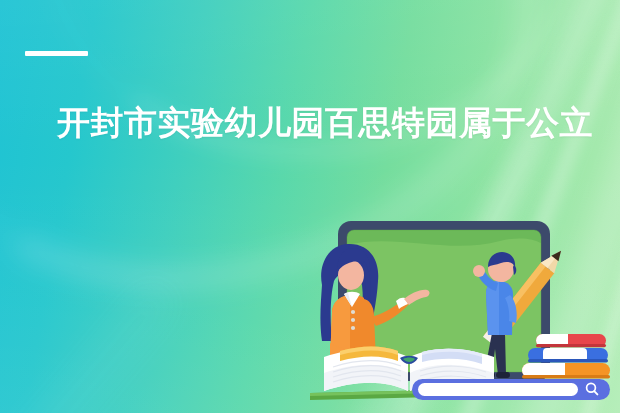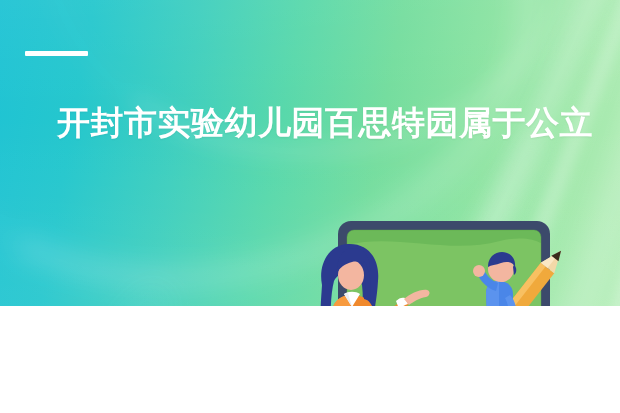--- a/index.html
+++ b/index.html
@@ -7,21 +7,21 @@
     padding: 0;
     background: #ffffff;
   }
   body {
     font-family: "Liberation Sans", sans-serif;
   }
 
   #banner {
     position: relative;
     width: 620px;
-    height: 306px;
+    height: 413px;
     overflow: hidden;
     background: #2bc5cf;
   }
 
   
   .bg-base {
     position: absolute;
     inset: 0;
     background: linear-gradient(100deg,
         #1fc3d4 0%,

